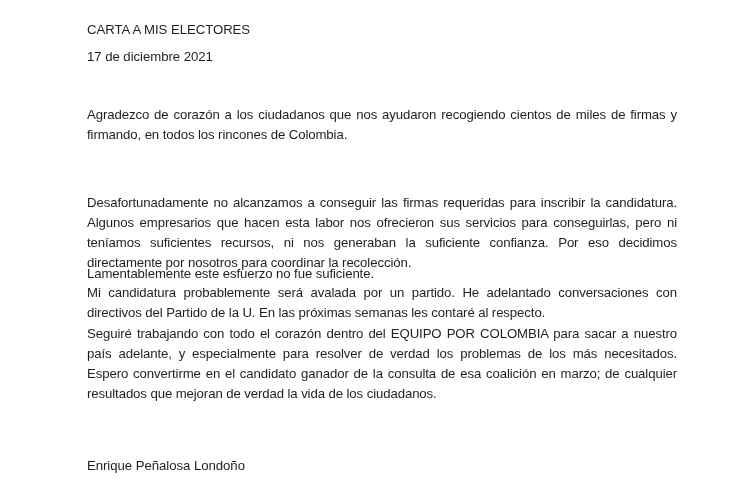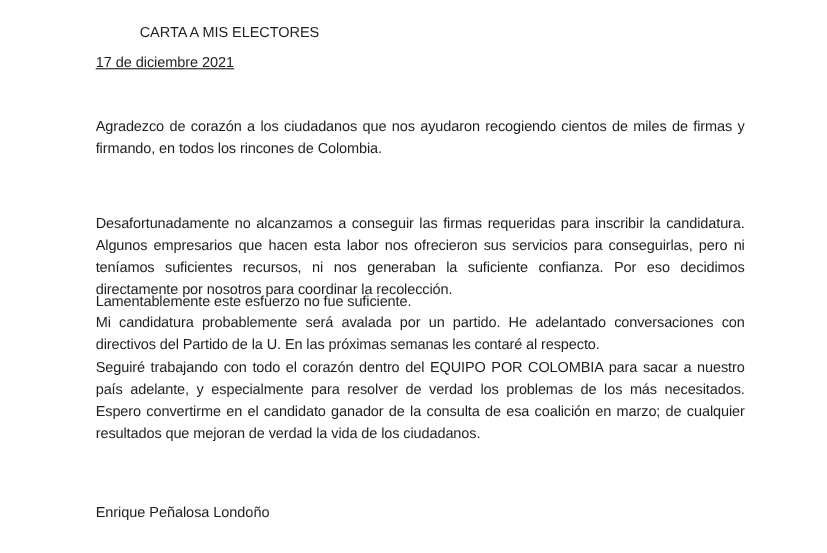--- a/index.html
+++ b/index.html
@@ -22,22 +22,22 @@
     letter-spacing: -0.1px;
   }
   .para .l { display: block; text-align: justify; text-align-last: justify; height: 20px; white-space: nowrap; overflow: visible; }
   .para .l.last { text-align-last: left; }
 </style>
 </head>
 <body>
 
 <div class="page">
 
-  <div class="line" style="top:20px;margin-left:40px;">CARTA A MIS ELECTORES</div>
-  <div class="line" style="top:47px;text-decoration:underline;">17 de diciembre 2021</div>
+  <div class="line" style="top:20px;">CARTA A MIS ELECTORES</div>
+  <div class="line" style="top:47px;">17 de diciembre 2021</div>
 
   <div class="para" style="top:105px;">
     <span class="l">Agradezco de corazón a los ciudadanos que nos ayudaron recogiendo cientos de miles de firmas y</span>
     <span class="l last">firmando, en todos los rincones de Colombia.</span>
   </div>
 
   <div class="para" style="top:153px;margin-top:40px;">
     <span class="l">Desafortunadamente no alcanzamos a conseguir las firmas requeridas para inscribir la candidatura.</span>
     <span class="l">Algunos empresarios que hacen esta labor nos ofrecieron sus servicios para conseguirlas, pero ni</span>
     <span class="l">teníamos suficientes recursos, ni nos generaban la suficiente confianza. Por eso decidimos</span>

